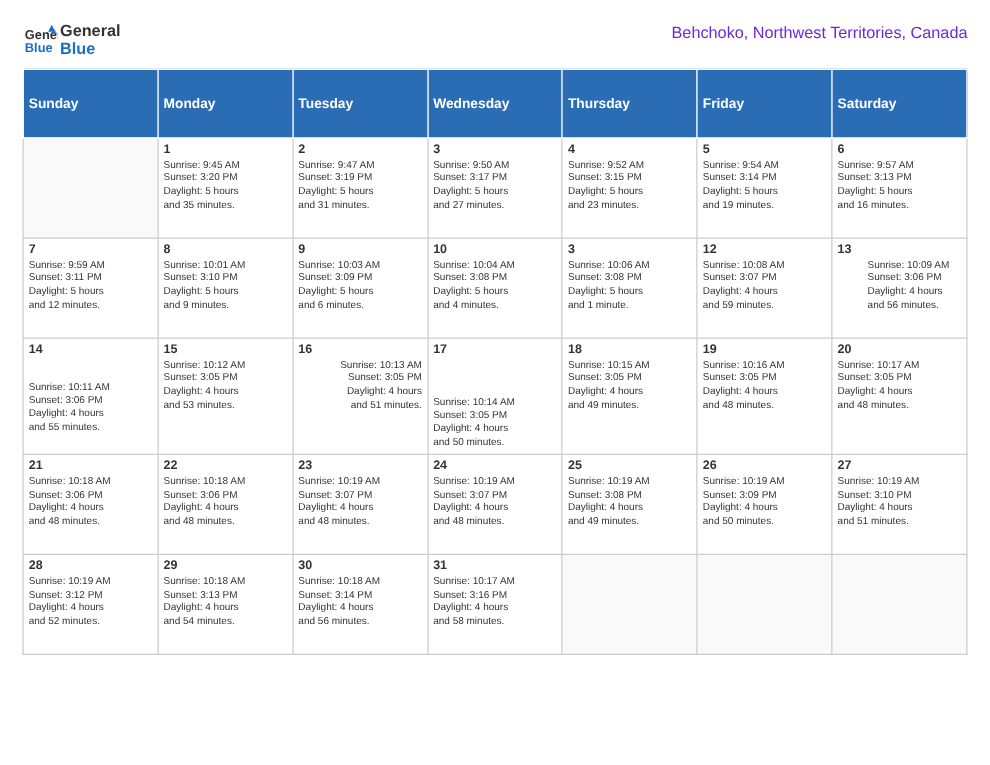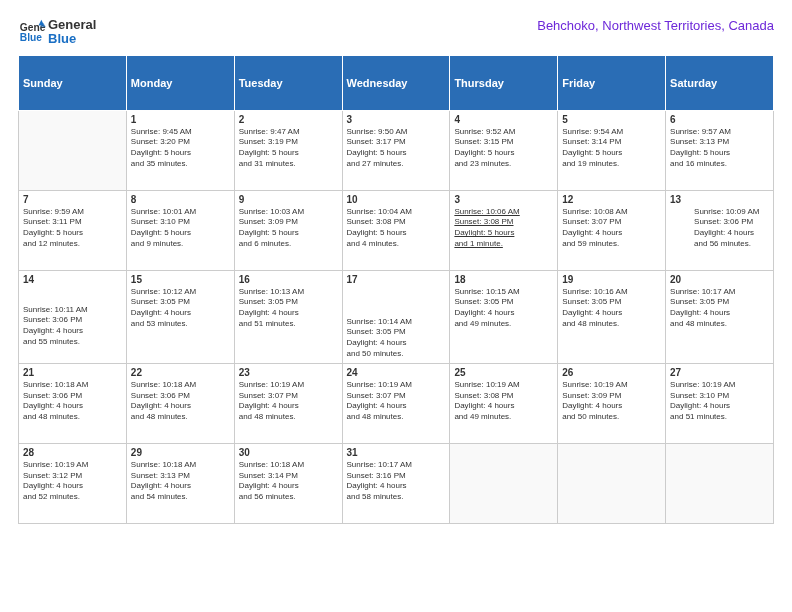--- a/index.html
+++ b/index.html
@@ -182,21 +182,21 @@
           </td>
           <td>
             <div class="day-num">10</div>
             <div class="day-info" style="white-space: pre-line;">Sunrise: 10:04 AM
 Sunset: 3:08 PM
 Daylight: 5 hours
 and 4 minutes.</div>
           </td>
           <td>
             <div class="day-num">3</div>
-            <div class="day-info" style="white-space: pre-line; text-decoration: underline;">Sunrise: 10:06 AM
+            <div class="day-info" style="white-space: pre-line;">Sunrise: 10:06 AM
 Sunset: 3:08 PM
 Daylight: 5 hours
 and 1 minute.</div>
           </td>
           <td>
             <div class="day-num">12</div>
             <div class="day-info" style="white-space: pre-line;">Sunrise: 10:08 AM
 Sunset: 3:07 PM
 Daylight: 4 hours
 and 59 minutes.</div>
@@ -219,21 +219,21 @@
           </td>
           <td>
             <div class="day-num">15</div>
             <div class="day-info" style="white-space: pre-line;">Sunrise: 10:12 AM
 Sunset: 3:05 PM
 Daylight: 4 hours
 and 53 minutes.</div>
           </td>
           <td>
             <div class="day-num">16</div>
-            <div class="day-info" style="white-space: pre-line;">Sunrise: 10:13 AM
+            <div class="day-info" style="white-space: pre-line; text-align: right;">Sunrise: 10:13 AM
 Sunset: 3:05 PM
 Daylight: 4 hours
 and 51 minutes.</div>
           </td>
           <td>
             <div class="day-num">17</div>
             <div class="day-info" style="white-space: pre-line; margin-top: 32px;">Sunrise: 10:14 AM
 Sunset: 3:05 PM
 Daylight: 4 hours
 and 50 minutes.</div>

